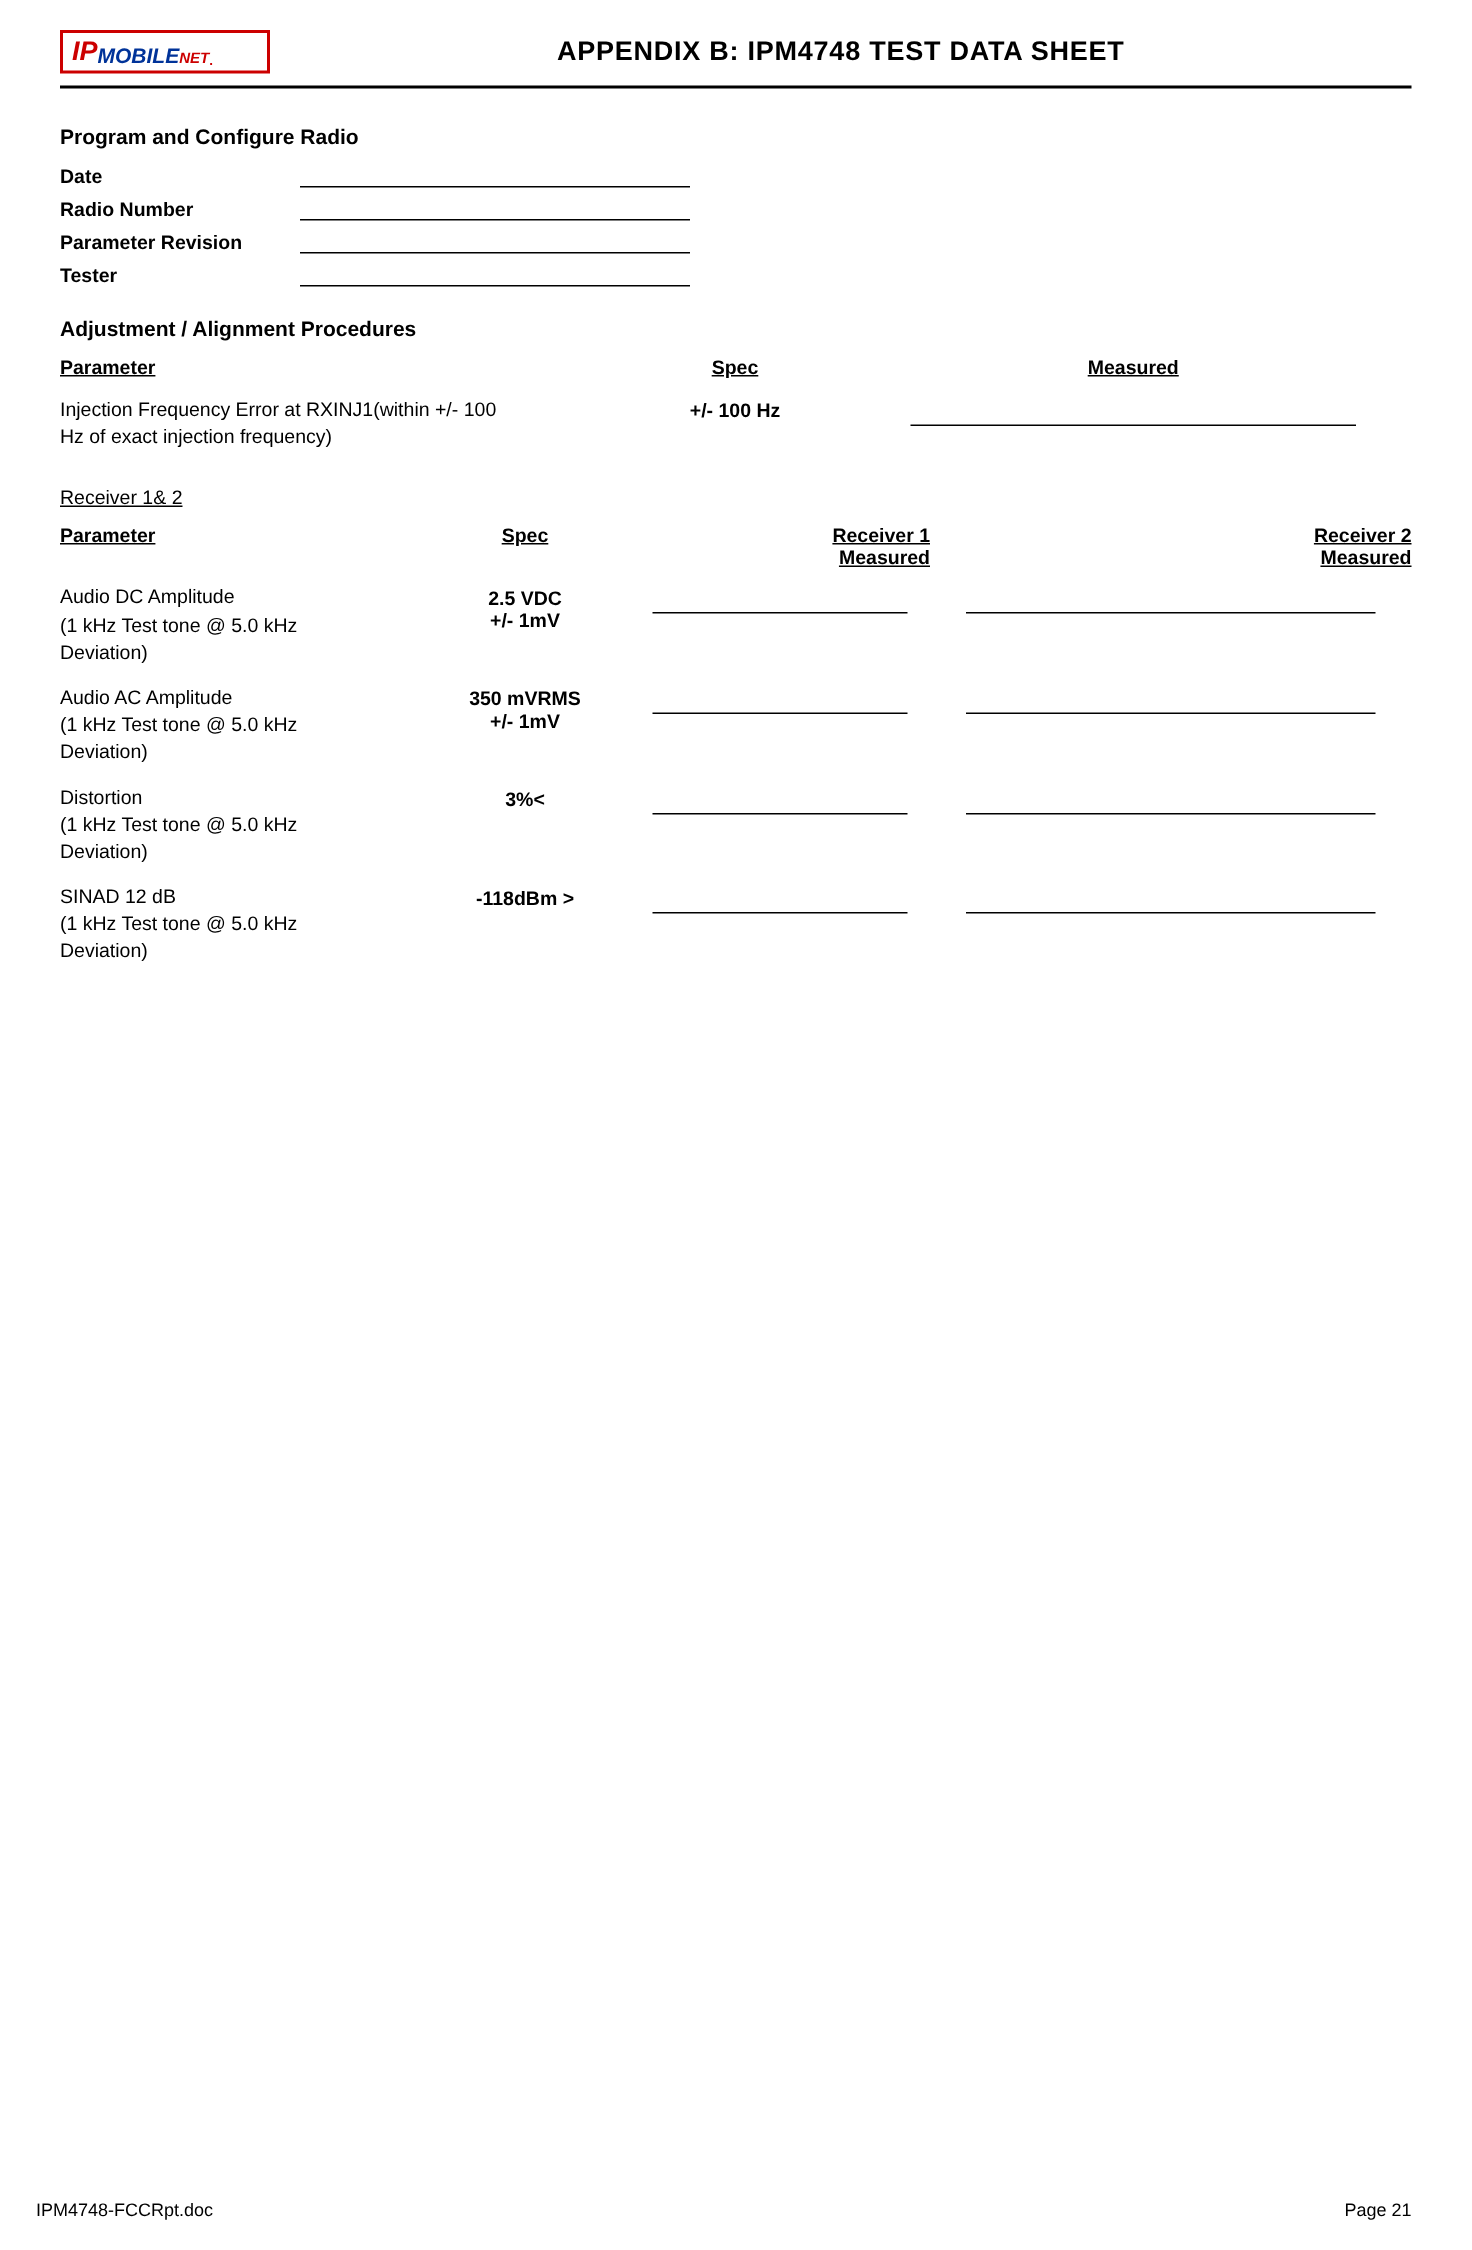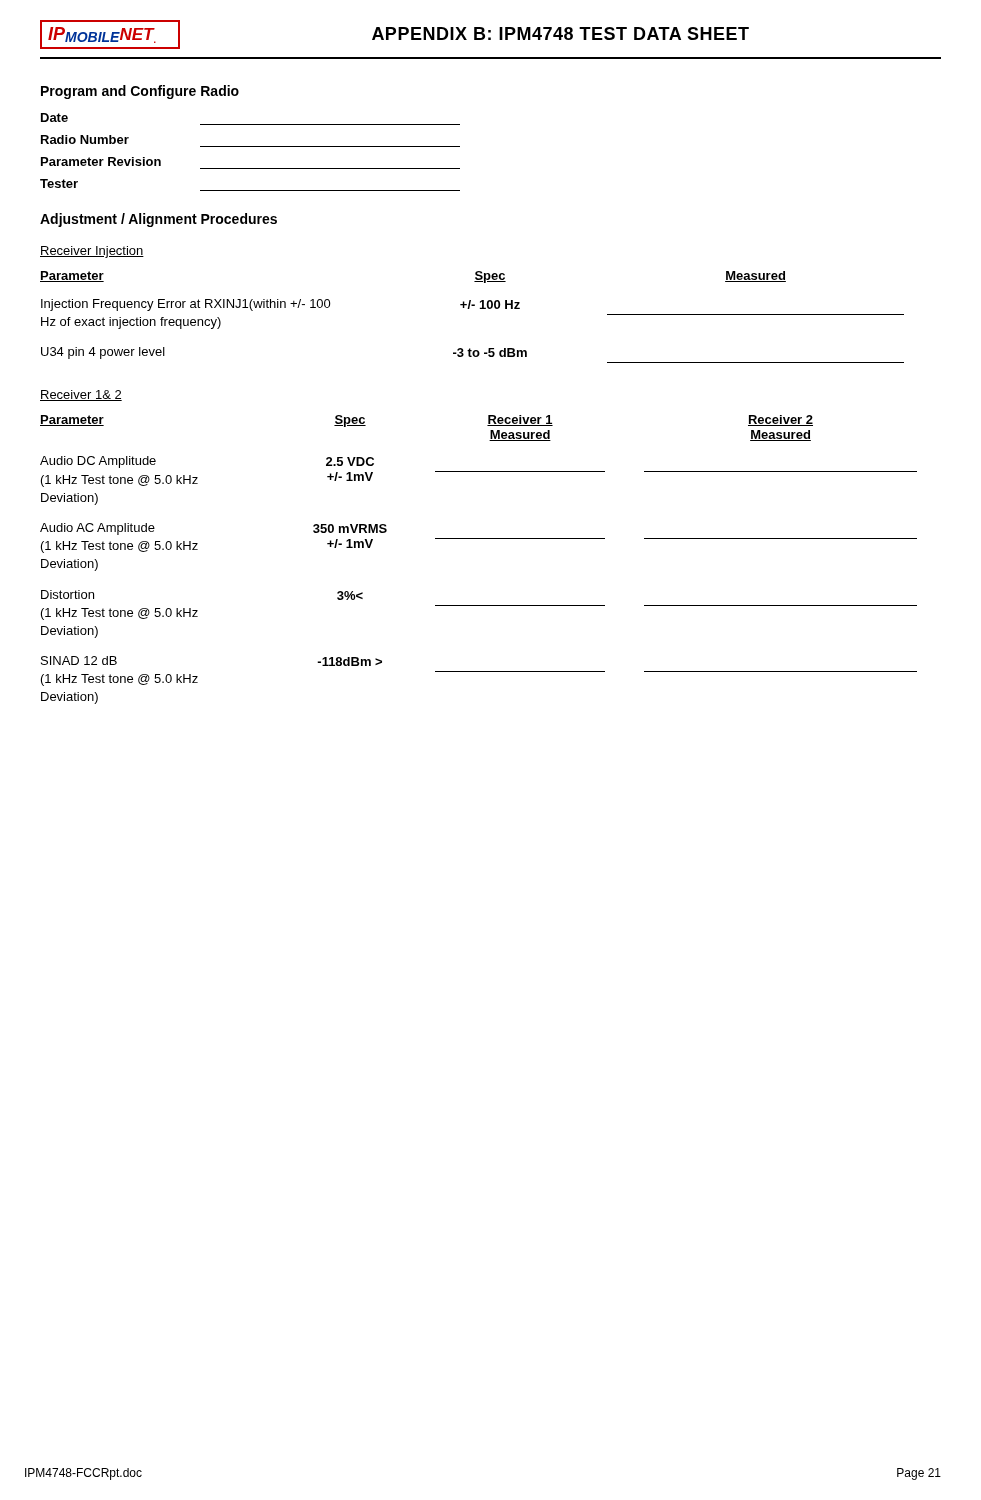--- a/index.html
+++ b/index.html
@@ -46,21 +46,21 @@
     }
     .logo-mobile {
       color: #003399;
       font-weight: bold;
       font-size: 14px;
       font-style: italic;
     }
     .logo-net {
       color: #cc0000;
       font-weight: bold;
-      font-size: 17px;
+      font-size: 10px;
       font-style: italic;
     }
     .page-title {
       flex: 1;
       text-align: center;
       font-size: 18px;
       font-weight: bold;
       letter-spacing: 0.5px;
     }
     .section-title {
@@ -197,21 +197,21 @@
       bottom: 20px;
       left: 24px;
       right: 40px;
       display: flex;
       justify-content: space-between;
       font-size: 12px;
     }
     .col-header-block {
       display: flex;
       flex-direction: column;
-      align-items: center;
+      align-items: flex-end;
     }
   </style>
 </head>
 <body>
 
 <div class="page">
 
   <div class="header">
     <div class="logo-area">
       <div class="logo-box">
@@ -241,21 +241,20 @@
     <div class="field-row">
       <div class="field-label">Tester</div>
       <div class="field-line"></div>
     </div>
   </div>
 
   <div style="margin-top: 20px;">
     <div class="section-title">Adjustment / Alignment Procedures</div>
 
     <div>
-      <div class="subsection-title">Receiver Injection</div>
 
       <div class="table-header-row">
         <div class="col-param">
           <span class="underline-bold">Parameter</span>
         </div>
         <div class="col-spec-hdr">
           <span class="underline-bold">Spec</span>
         </div>
         <div class="col-measured-hdr">
           <span class="underline-bold">Measured</span>
@@ -263,27 +262,20 @@
       </div>
 
       <div class="param-row">
         <div class="param-desc">Injection Frequency Error at RXINJ1(within +/- 100<br>Hz of exact injection frequency)</div>
         <div class="param-spec">+/- 100 Hz</div>
         <div class="param-measured">
           <div class="measured-line"></div>
         </div>
       </div>
 
-      <div class="param-row">
-        <div class="param-desc">U34 pin 4 power level</div>
-        <div class="param-spec">-3 to -5 dBm</div>
-        <div class="param-measured">
-          <div class="measured-line"></div>
-        </div>
-      </div>
     </div>
 
     <div class="receiver-section">
       <div class="subsection-title">Receiver 1&amp; 2</div>
 
       <div class="receiver-table-header">
         <div class="rcol-param">
           <span class="underline-bold">Parameter</span>
         </div>
         <div class="rcol-spec">

